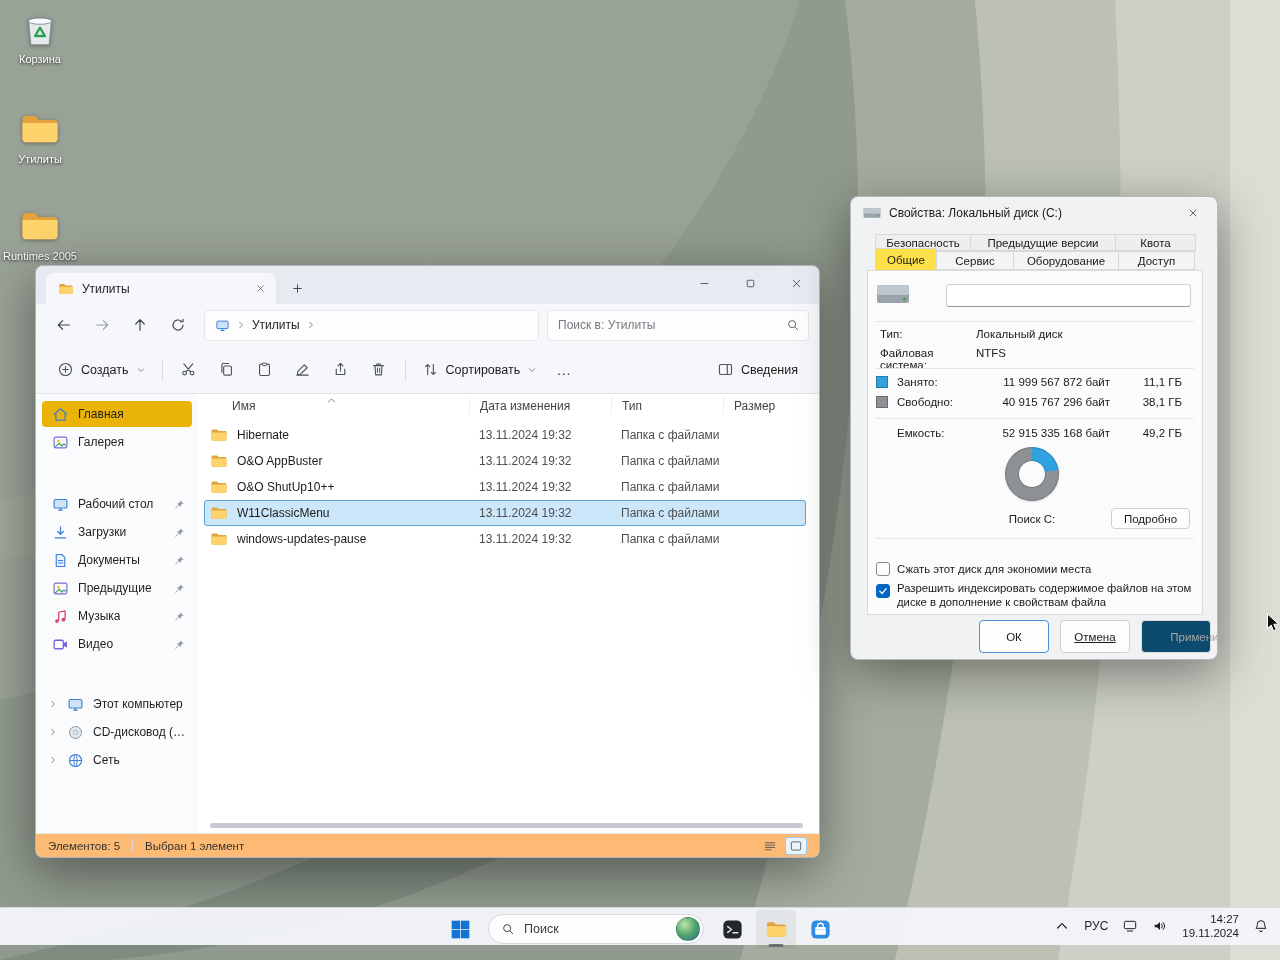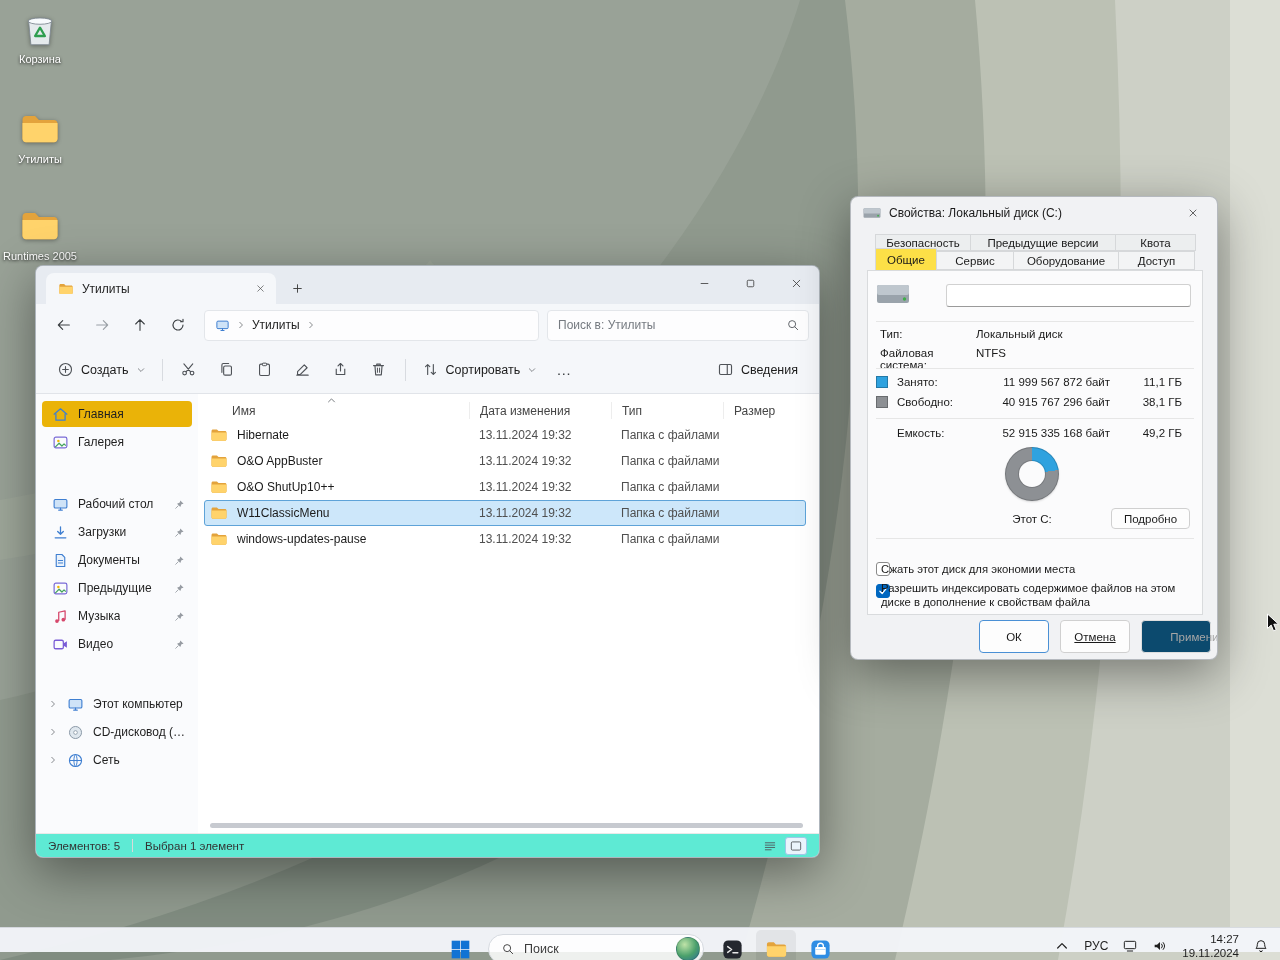--- a/index.html
+++ b/index.html
@@ -51,33 +51,33 @@
   .sidebar{width:162px;background:#fafbfd;padding:5px 3px;font-size:12px;color:#1f1f1f;overflow:hidden;}
   .sb-item{height:26px;margin:2px 3px;border-radius:4px;display:flex;align-items:center;gap:9px;padding:0 6px 0 10px;white-space:nowrap;overflow:hidden;}
   .sb-item.active{background:#eab308;}
   .sb-item .chv{width:10px;height:10px;color:#5f6368;flex:none;margin-left:-4px;}
   .sb-item svg.ic{width:17px;height:17px;flex:none;}
   .sb-item .pin{margin-left:auto;width:13px;height:13px;flex:none;color:#8a8f96;}
   .sb-lbl{overflow:hidden;text-overflow:ellipsis;}
   .sb-sp1{height:32px;} .sb-sp2{height:30px;}
   .listarea{flex:1;position:relative;padding:0 6px;background:#fff;}
   .caret-top{position:absolute;left:128px;top:1px;width:11px;height:11px;color:#5f6368;}
-  .cols{display:flex;height:22px;margin-top:3px;align-items:flex-end;font-size:12px;color:#454545;}
+  .cols{display:flex;height:22px;margin-top:3px;align-items:flex-start;font-size:12px;color:#454545;}
   .colh{height:17px;display:flex;align-items:center;border-right:1px solid #ededed;padding-left:10px;}
   .colh.cname{width:266px;padding-left:28px;}
   .colh.cdate{width:142px;} .colh.ctype{width:112px;} .colh.csize{width:80px;border-right:none;}
   .rows{margin-top:3px;}
   .frow{display:flex;height:26px;align-items:center;font-size:12px;color:#1b1b1b;border:1px solid transparent;border-radius:3px;width:602px;}
   .frow.sel{background:#cde7fa;border-color:#5ea3d8;}
   .fc-name{width:264px;display:flex;align-items:center;gap:9px;padding-left:5px;overflow:hidden;white-space:nowrap;}
   .fc-name svg{width:18px;height:18px;flex:none;}
   .fc-date{width:142px;color:#4f4f4f;padding-left:10px;}
   .fc-type{width:112px;color:#4f4f4f;padding-left:10px;}
   .hscroll{position:absolute;left:12px;right:16px;bottom:5px;height:5px;border-radius:3px;background:#c7cad0;}
-  .statusbar{height:24px;background:#5eead4;border-top:1px solid #e9e9e9;display:flex;align-items:center;padding:0 12px;font-size:11.5px;color:#333;gap:12px;}
+  .statusbar{height:24px;background:#fdba74;border-top:1px solid #e9e9e9;display:flex;align-items:center;padding:0 12px;font-size:11.5px;color:#333;gap:12px;}
   .sdiv{width:1px;height:13px;background:#d9d9d9;}
   .vbtn{width:22px;height:18px;display:flex;align-items:center;justify-content:center;color:#4f5358;border-radius:3px;}
   .vbtn svg{width:14px;height:14px;}
   .vbtn.on{border:1px solid #9fc7e8;background:#eaf4fc;}
   .st-right{margin-left:auto;display:flex;gap:4px;align-items:center;}
 
   
   .dialog{left:850px;top:196px;width:368px;height:464px;background:#f1f2f4;}
   .dlg-title{height:32px;display:flex;align-items:center;gap:8px;padding:0 4px 0 12px;font-size:12px;color:#1a1a1a;}
   .dlg-title svg{width:18px;height:14px;}
@@ -102,28 +102,28 @@
   .srow .b{flex:1;text-align:right;}
   .srow .g{width:72px;flex:none;text-align:right;}
   .donut{position:absolute;left:137px;top:176px;width:54px;height:54px;border-radius:50%;background:conic-gradient(#2fa2df 0 var(--used,22.6%),#8d9094 var(--used,22.6%) 100%);box-shadow:inset 0 0 0 1px rgba(0,0,0,.18),0 1px 2px rgba(0,0,0,.15);}
   .donut::after{content:"";position:absolute;inset:14px;border-radius:50%;background:#fbfbfc;box-shadow:0 0 0 1px rgba(0,0,0,.15);}
   .dcap{position:absolute;left:104px;top:242px;width:120px;text-align:center;font-size:11.5px;color:#1a1a1a;}
   .btn{background:#fdfdfd;border:1px solid #d0d0d0;border-radius:4px;font-size:11.5px;color:#1a1a1a;display:flex;align-items:center;justify-content:center;}
   .btn.detail{position:absolute;left:243px;top:237px;width:79px;height:21px;}
   .cb{position:absolute;width:14px;height:14px;border:1px solid #8a8a8a;border-radius:3px;background:#fff;left:8px;}
   .cb.on{background:#0067c0;border-color:#0067c0;display:flex;align-items:center;justify-content:center;}
   .cb svg{width:10px;height:10px;}
-  .cbl{position:absolute;left:13px;font-size:11.3px;color:#1a1a1a;line-height:13.5px;}
+  .cbl{position:absolute;left:29px;font-size:11.3px;color:#1a1a1a;line-height:13.5px;}
   .dlg-btn{position:absolute;width:70px;height:33px;top:423px;}
   .dlg-btn.ok{left:128px;border-color:#4a90d5;}
   .dlg-btn.cancel{left:209px;text-decoration:underline;}
   .dlg-btn.apply{left:290px;color:#a6a6a6;background:#0c4a6e;border-color:#dedede;padding-left:48px;}
 
   
-  .taskbar{position:absolute;left:0;bottom:8px;width:1280px;height:25px;background:rgba(242,245,249,.96);border-top:1px solid rgba(110,120,130,.2);}
+  .taskbar{position:absolute;left:0;bottom:15px;width:1280px;height:38px;background:rgba(242,245,249,.96);border-top:1px solid rgba(110,120,130,.2);}
   .tb-center{position:absolute;left:50%;top:1px;transform:translateX(-50%);height:40px;display:flex;align-items:center;gap:4px;}
   .tb-btn{width:40px;height:38px;border-radius:5px;display:flex;align-items:center;justify-content:center;position:relative;}
   .tb-btn svg{width:23px;height:23px;}
   .tb-btn.active{background:rgba(0,0,0,.055);}
   .tb-btn.active::after{content:"";position:absolute;bottom:1px;left:50%;transform:translateX(-50%);width:15px;height:3px;border-radius:2px;background:#6b7075;}
   .tb-search{height:30px;width:216px;background:rgba(255,255,255,.85);border:1px solid #d6dae0;border-radius:16px;display:flex;align-items:center;gap:9px;padding:0 3px 0 12px;font-size:12.5px;color:#3c3c3c;margin:0 4px;}
   .tb-search svg{width:14px;height:14px;color:#444;}
   .bing{margin-left:auto;width:24px;height:24px;border-radius:50%;background:radial-gradient(circle at 35% 30%,#bfe3a8,#4aa06b 55%,#2e6e96 100%);border:1px solid rgba(0,0,0,.12);}
   .tray{position:absolute;right:4px;top:1px;height:40px;display:flex;align-items:flex-start;}
   .trb{height:34px;display:flex;align-items:center;justify-content:center;padding:0 7px;border-radius:5px;color:#1f1f1f;}
@@ -714,21 +714,21 @@
         <span class="g">38,1 ГБ</span>
       </div>
       <div class="ph" style="top:147px"></div>
       <div class="srow" style="top:156px">
         <div class="sw none"></div>
         <span class="k">Емкость:</span>
         <span class="b">52 915 335 168 байт</span>
         <span class="g">49,2 ГБ</span>
       </div>
       <div class="donut" style="--used: 22.6%;"></div>
-      <div class="dcap">Этот C:</div>
+      <div class="dcap">Поиск C:</div>
       <div class="btn detail">Подробно</div>
       <div class="ph" style="top:267px"></div>
       <div class="cb" style="top:291px"></div>
       <div class="cbl" style="top:292px">Сжать этот диск для экономии места</div>
       <div class="cb on" style="top:313px">
           <svg>
             <use href="#i-check"></use>
           </svg>
         </div>
       <div class="cbl" style="top:311px;width:298px">Разрешить индексировать содержимое файлов на этом диске в дополнение к свойствам файла</div>

